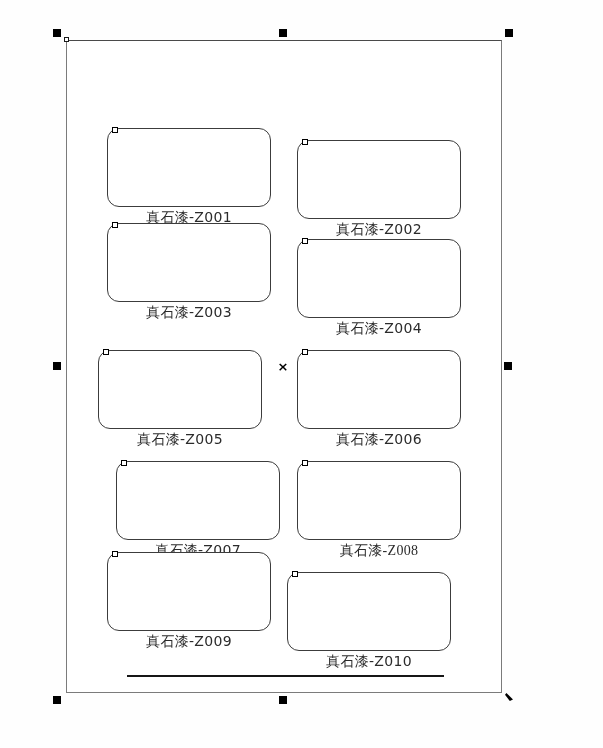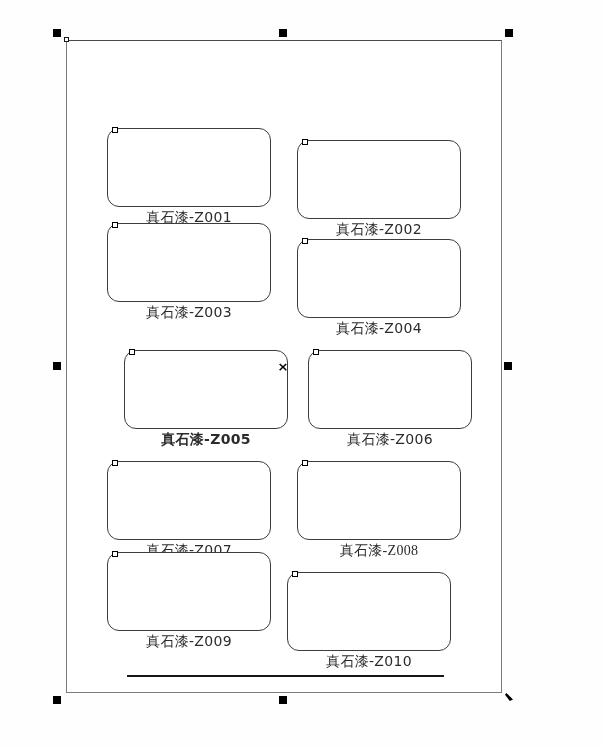--- a/index.html
+++ b/index.html
@@ -146,33 +146,33 @@
       <span class="node-marker"></span>
     </div>
     <div class="caption">真石漆-Z003</div>
   </div>
       <div class="cell" style="left: 297px; top: 239px;">
     <div class="swatch" style="border-color: rgb(60, 60, 60);">
       <span class="node-marker"></span>
     </div>
     <div class="caption">真石漆-Z004</div>
   </div>
-      <div class="cell" style="left: 124px; top: 350px; font-weight: bold;">
+      <div class="cell" style="left: 98px; top: 350px;">
     <div class="swatch" style="border-color: rgb(60, 60, 60);">
       <span class="node-marker"></span>
     </div>
     <div class="caption">真石漆-Z005</div>
   </div>
-      <div class="cell" style="left: 308px; top: 350px;">
+      <div class="cell" style="left: 297px; top: 350px;">
     <div class="swatch" style="border-color: rgb(60, 60, 60);">
       <span class="node-marker"></span>
     </div>
     <div class="caption">真石漆-Z006</div>
   </div>
-      <div class="cell" style="left: 107px; top: 461px;">
+      <div class="cell" style="left: 116px; top: 461px;">
     <div class="swatch" style="border-color: rgb(60, 60, 60);">
       <span class="node-marker"></span>
     </div>
     <div class="caption">真石漆-Z007</div>
   </div>
       <div class="cell" style="left: 297px; top: 461px; font-family: Liberation Serif, serif;">
     <div class="swatch" style="border-color: rgb(60, 60, 60);">
       <span class="node-marker"></span>
     </div>
     <div class="caption">真石漆-Z008</div>

